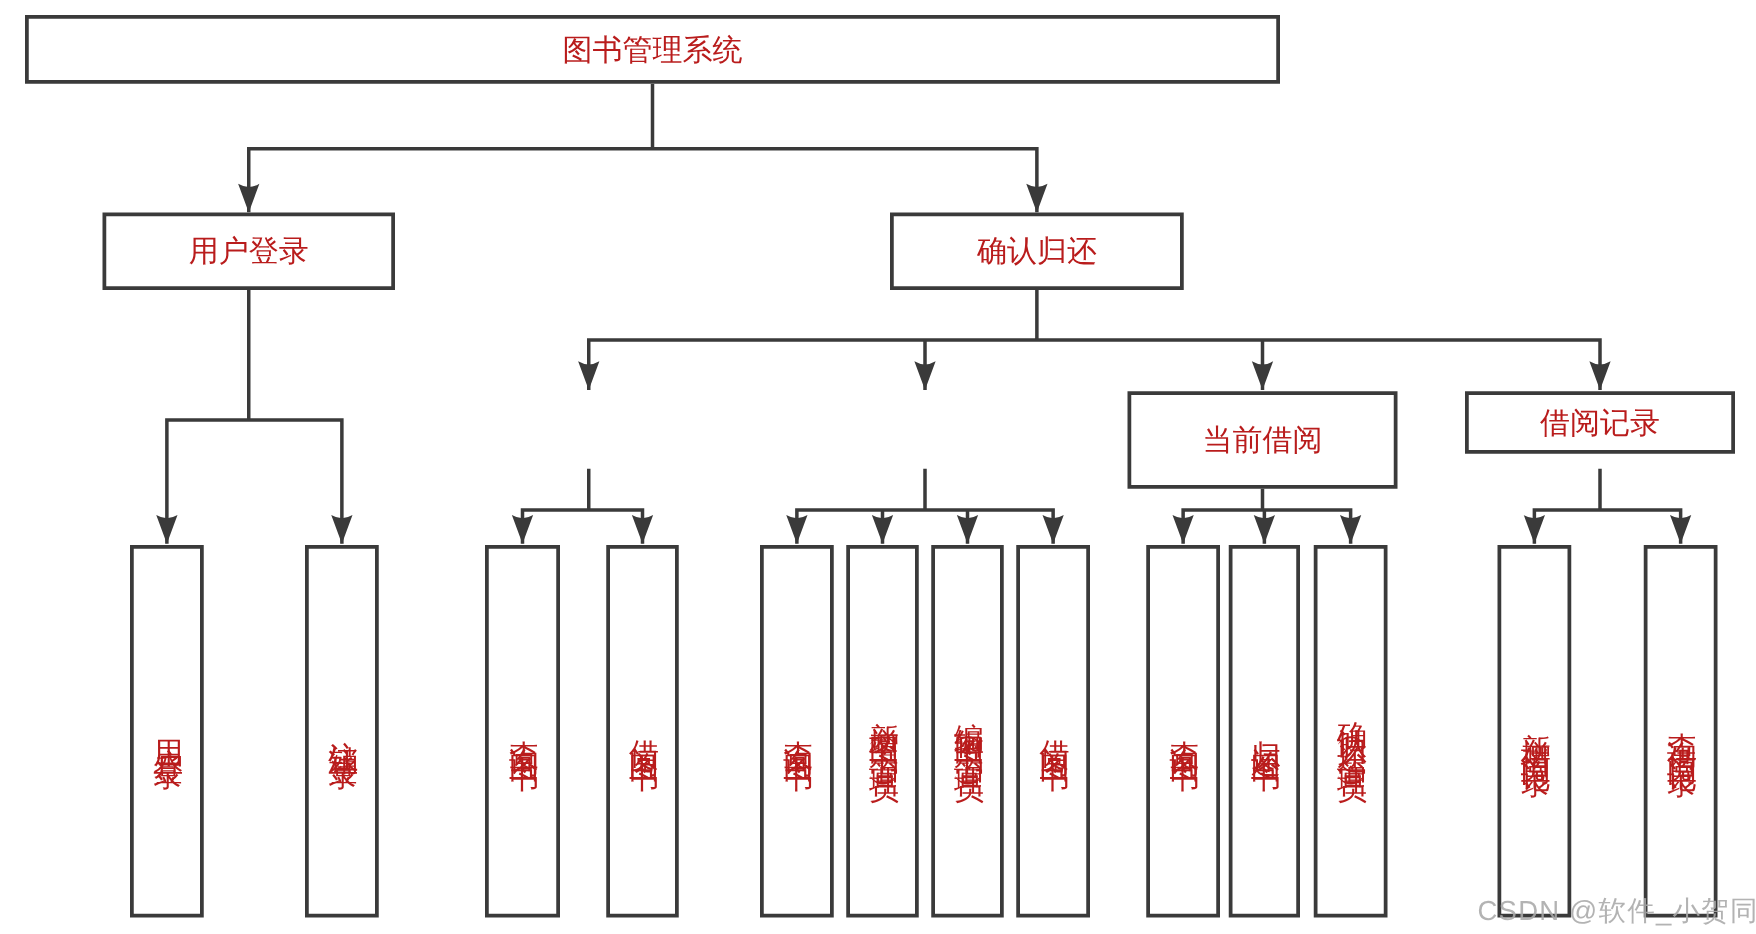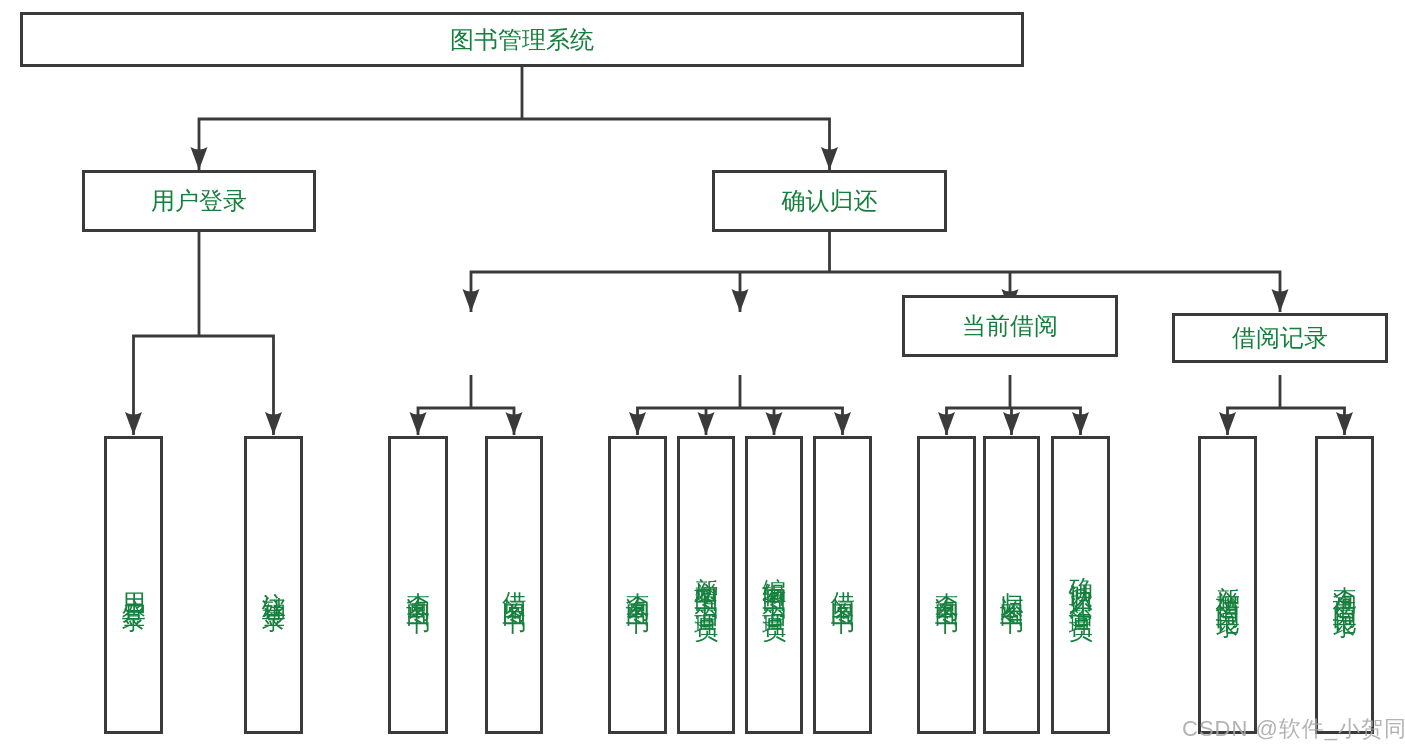--- a/index.html
+++ b/index.html
@@ -15,21 +15,21 @@
   .box{
     position:absolute;
     box-sizing:border-box;
     background:#fff;
     border:3px solid #3a3a3a;
     display:flex;align-items:center;justify-content:center;
     z-index:2;
   }
   .box .lbl{
     font-size:24px;
-    color:#15803d;
+    color:#b91c1c;
     white-space:nowrap;
   }
   .v .lbl{
     writing-mode:vertical-rl;
     text-orientation:mixed;
     letter-spacing:6px;
     line-height:1.1;
     white-space:normal;
   }
   #watermark{
@@ -94,21 +94,21 @@
     <span class="lbl">图书管理系统</span>
   </div>
 
   <div class="box h" style="left:82px;top:170px;width:234px;height:62px">
     <span class="lbl">用户登录</span>
   </div>
   <div class="box h" style="left:712px;top:170px;width:235px;height:62px">
     <span class="lbl">确认归还</span>
   </div>
 
-  <div class="box h" style="left:902px;top:295px;width:216px;height:62px">
+  <div class="box h" style="left:902px;top:313px;width:216px;height:78px">
     <span class="lbl">当前借阅</span>
   </div>
   <div class="box h" style="left:1172px;top:313px;width:216px;height:50px">
     <span class="lbl">借阅记录</span>
   </div>
 
   <div class="box v" style="left:104px;top:436px;width:59px;height:298px">
     <span class="lbl">用户登录</span>
   </div>
   <div class="box v" style="left:244px;top:436px;width:59px;height:298px">

